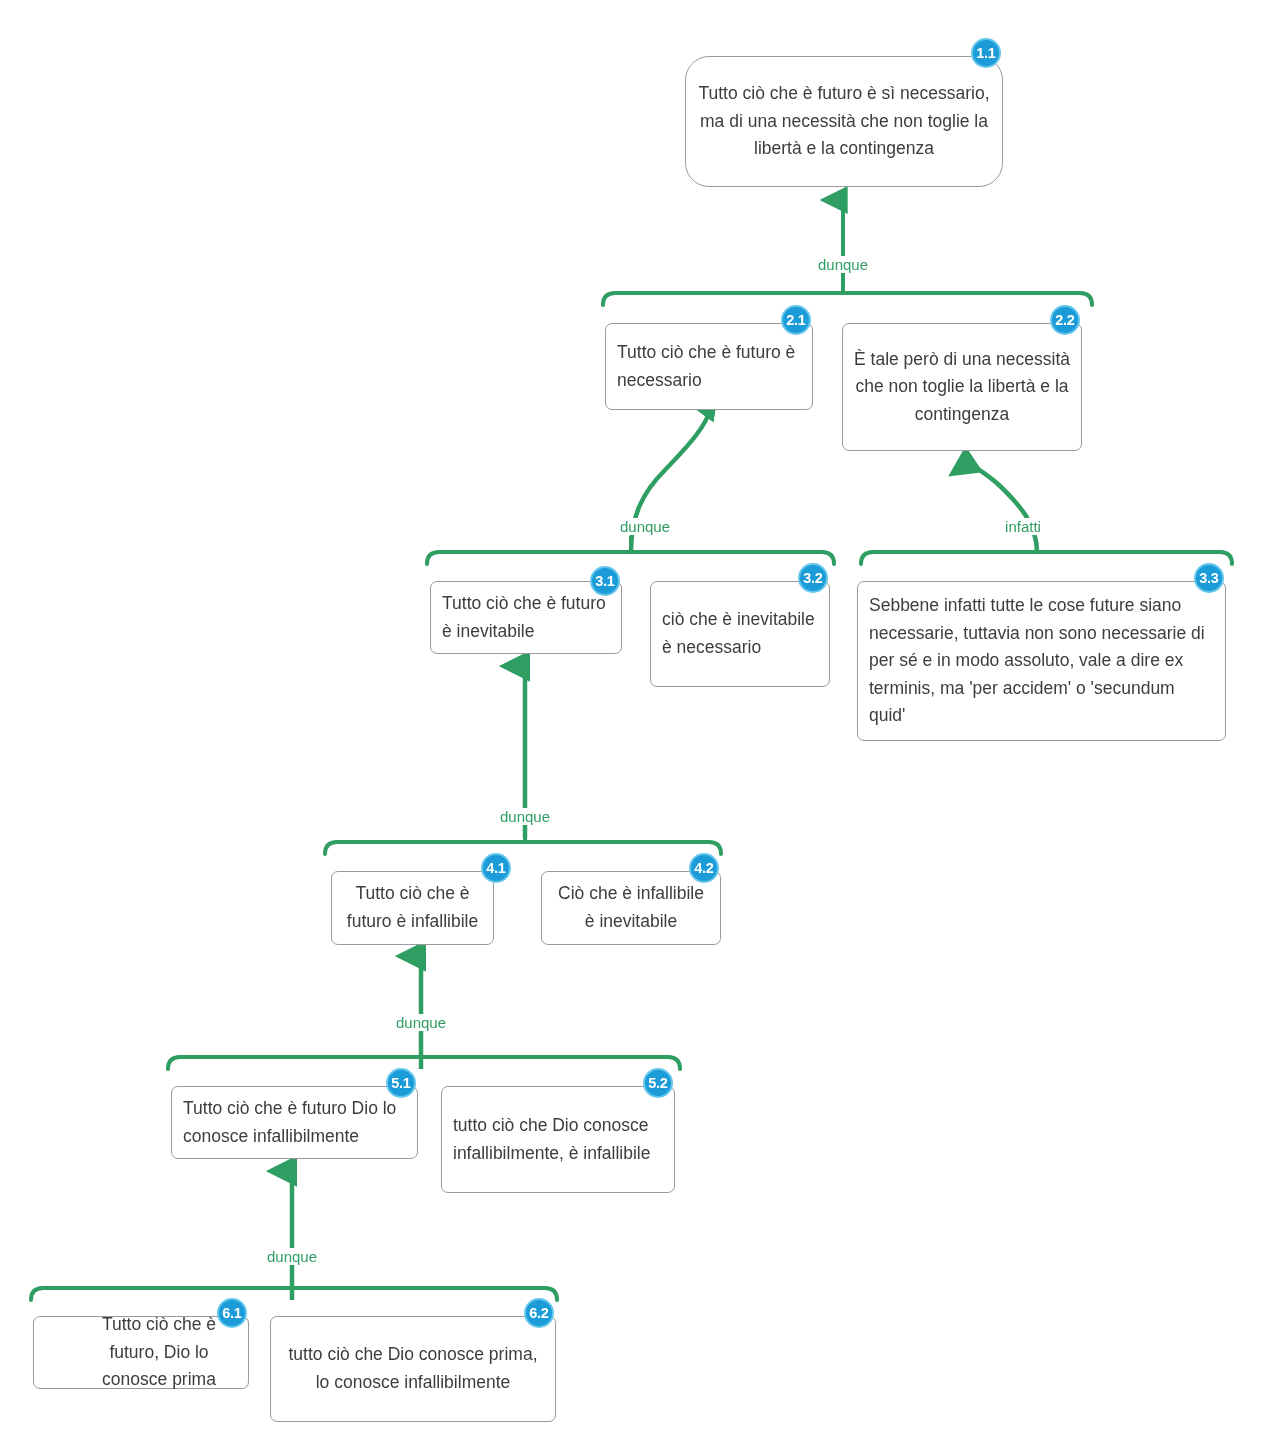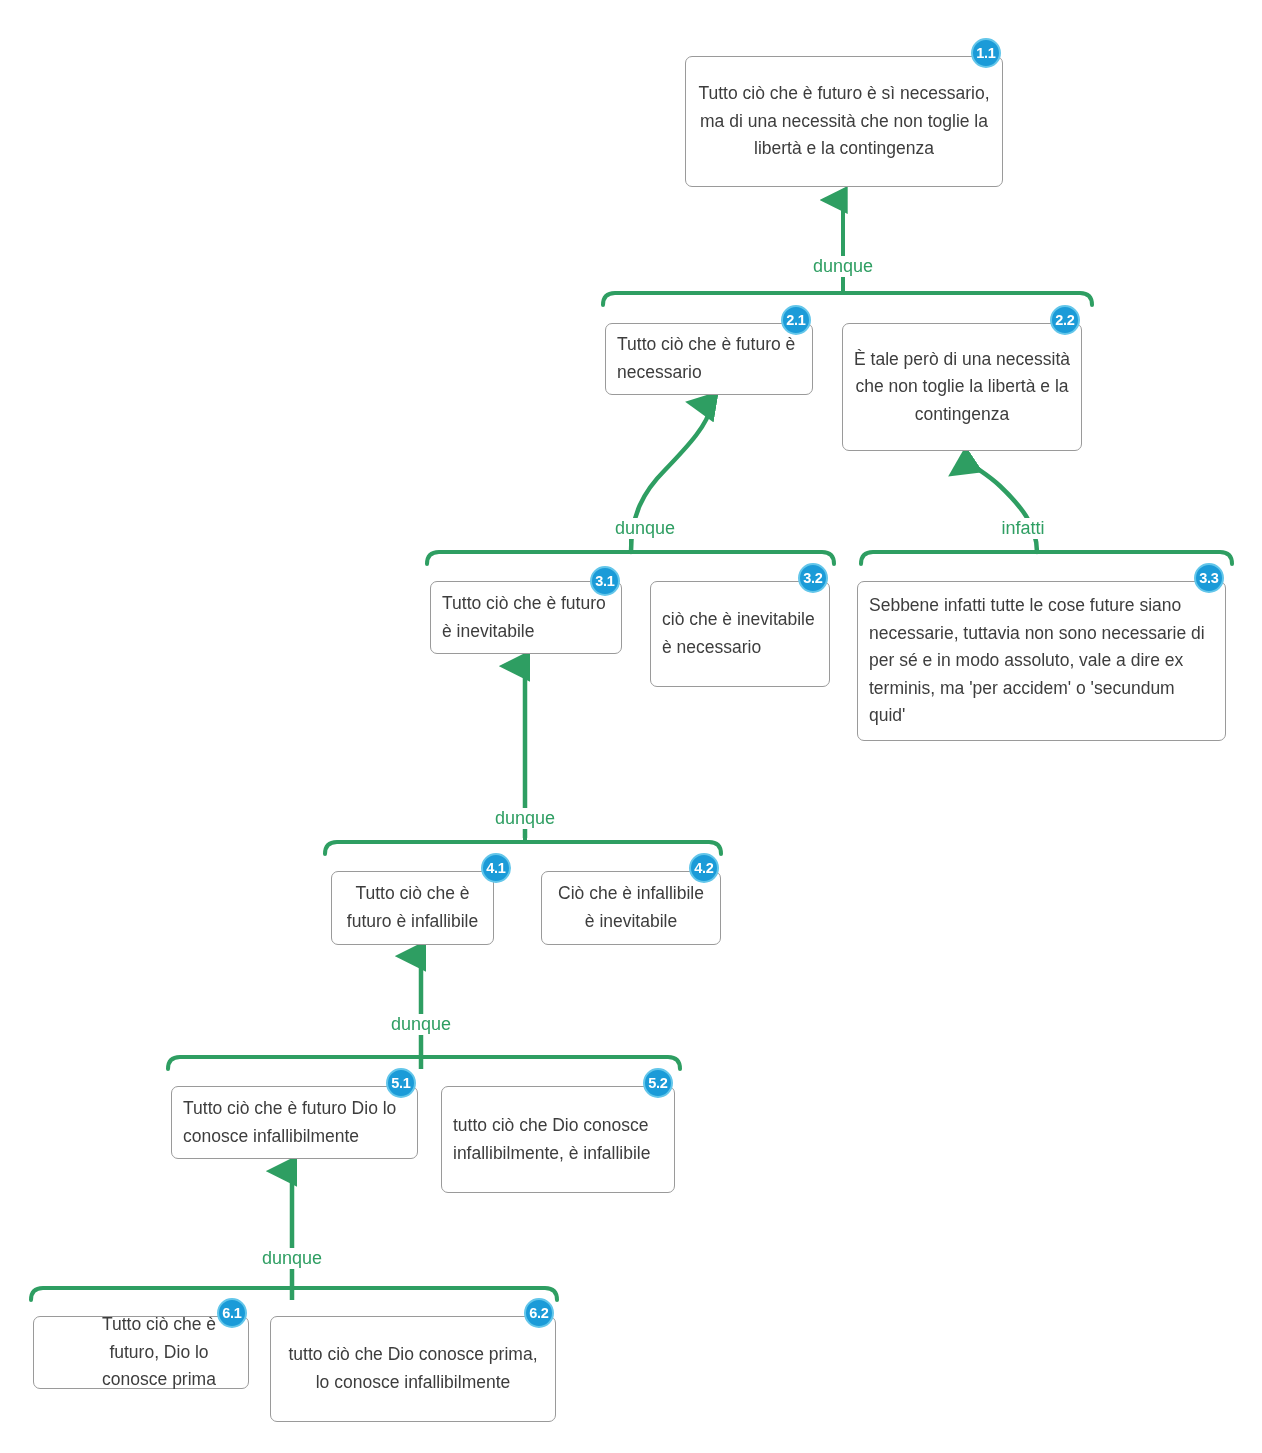--- a/index.html
+++ b/index.html
@@ -55,21 +55,21 @@
     font-weight: bold;
     display: flex;
     align-items: center;
     justify-content: center;
     box-sizing: border-box;
     letter-spacing: -0.3px;
   }
   .edge-label {
     position: absolute;
     color: #2e9e62;
-    font-size: 18px;
+    font-size: 15px;
     background: #ffffff;
     padding: 0 4px;
     white-space: nowrap;
     transform: translateX(-50%);
   }
 </style>
 </head>
 <body>
 
 <div id="canvas">
@@ -109,23 +109,23 @@
     <line x1="292" y1="1300" x2="292" y2="1171" stroke="#2e9e62" stroke-width="4.5" marker-end="url(#ah)"></line>
 
     <path d="M 31 1300 Q 31 1288 43 1288 L 545 1288 Q 557 1288 557 1300" fill="none" stroke="#2e9e62" stroke-width="4" stroke-linecap="round"></path>
     <line x1="292" y1="1288" x2="292" y2="1260" stroke="#2e9e62" stroke-width="4"></line>
     <line x1="292" y1="1238" x2="292" y2="1171" stroke="#2e9e62" stroke-width="4"></line>
 
     <line x1="631" y1="552" x2="631" y2="536" stroke="#2e9e62" stroke-width="4"></line>
   </svg>
 
   <div id="nodes-layer">
-      <div class="node center" style="left: 685px; top: 56px; width: 318px; height: 131px;">Tutto ciò che è futuro è sì necessario, ma di una necessità che non toglie la libertà e la contingenza</div>
+      <div class="node center" style="left: 685px; top: 56px; width: 318px; height: 131px; border-radius: 24px;">Tutto ciò che è futuro è sì necessario, ma di una necessità che non toglie la libertà e la contingenza</div>
       <div class="badge" style="left: 971px; top: 38px;">1.1</div>
-      <div class="node left" style="left: 605px; top: 323px; width: 208px; height: 72px;">Tutto ciò che è futuro è necessario</div>
+      <div class="node left" style="left: 605px; top: 323px; width: 208px; height: 87px;">Tutto ciò che è futuro è necessario</div>
       <div class="badge" style="left: 781px; top: 305px;">2.1</div>
       <div class="node center" style="left: 842px; top: 323px; width: 240px; height: 128px;">È tale però di una necessità che non toglie la libertà e la contingenza</div>
       <div class="badge" style="left: 1050px; top: 305px;">2.2</div>
       <div class="node left" style="left: 430px; top: 581px; width: 192px; height: 73px;">Tutto ciò che è futuro è inevitabile</div>
       <div class="badge" style="left: 590px; top: 566px;">3.1</div>
       <div class="node left" style="left: 650px; top: 581px; width: 180px; height: 106px;">ciò che è inevitabile è necessario</div>
       <div class="badge" style="left: 798px; top: 563px;">3.2</div>
       <div class="node left" style="left: 857px; top: 581px; width: 369px; height: 160px;">Sebbene infatti tutte le cose future siano necessarie, tuttavia non sono necessarie di per sé e in modo assoluto, vale a dire ex terminis, ma 'per accidem' o 'secundum quid'</div>
       <div class="badge" style="left: 1194px; top: 563px;">3.3</div>
       <div class="node center" style="left: 331px; top: 871px; width: 163px; height: 74px;">Tutto ciò che è futuro è infallibile</div>

